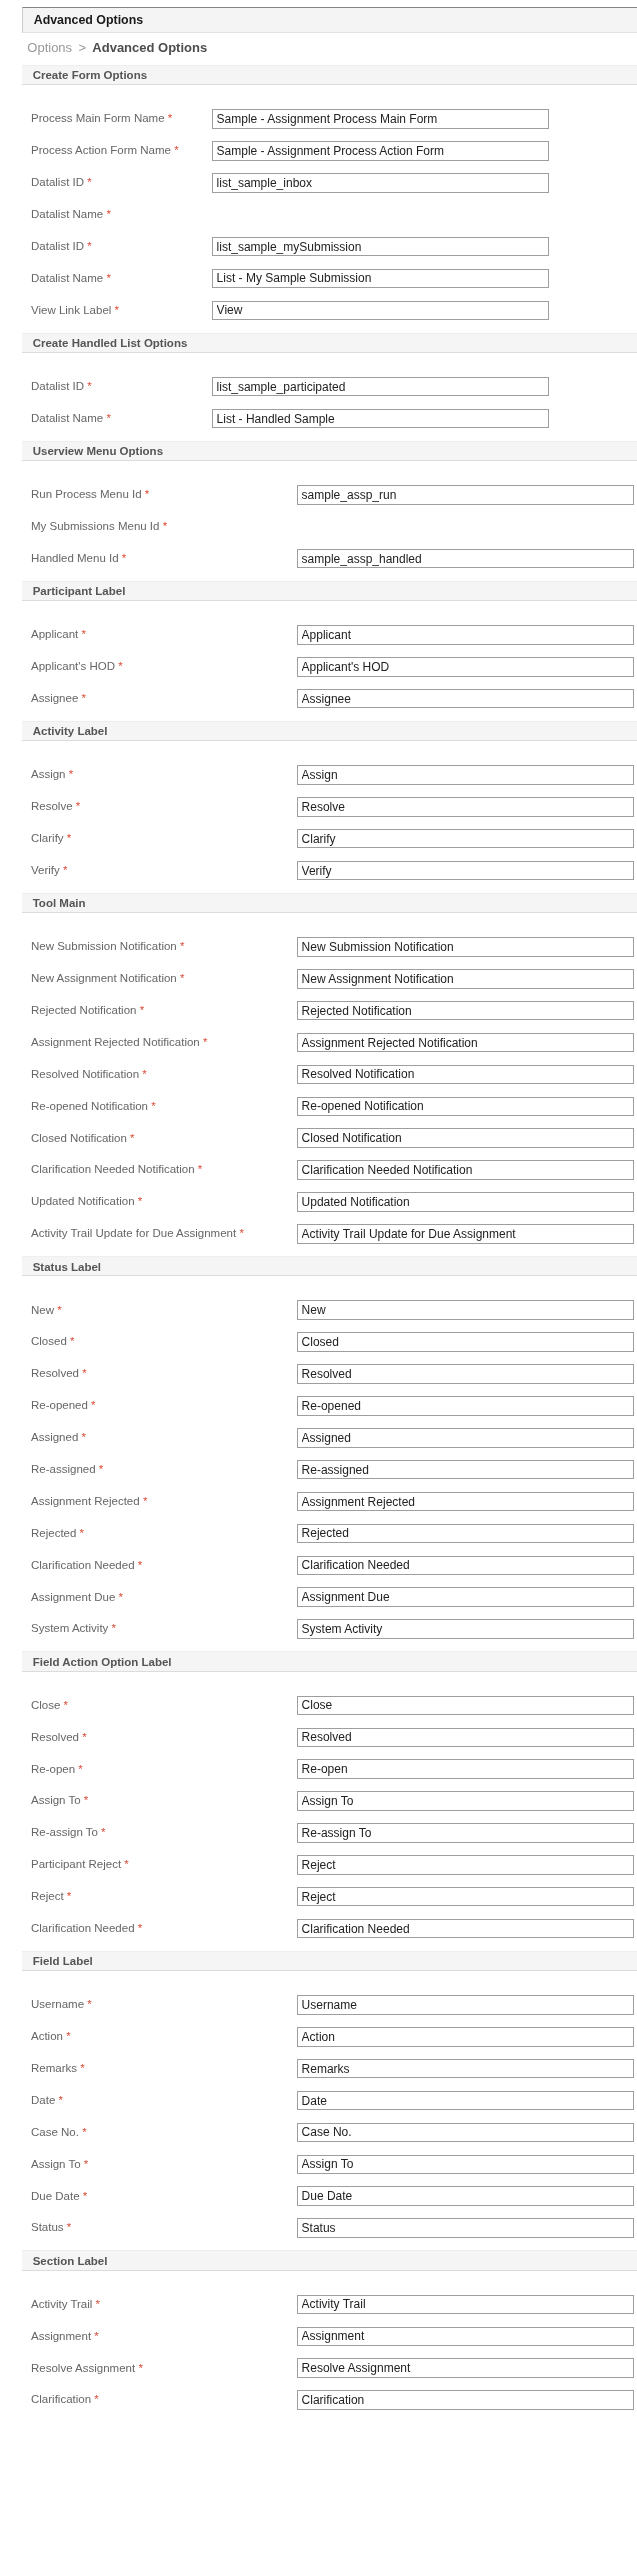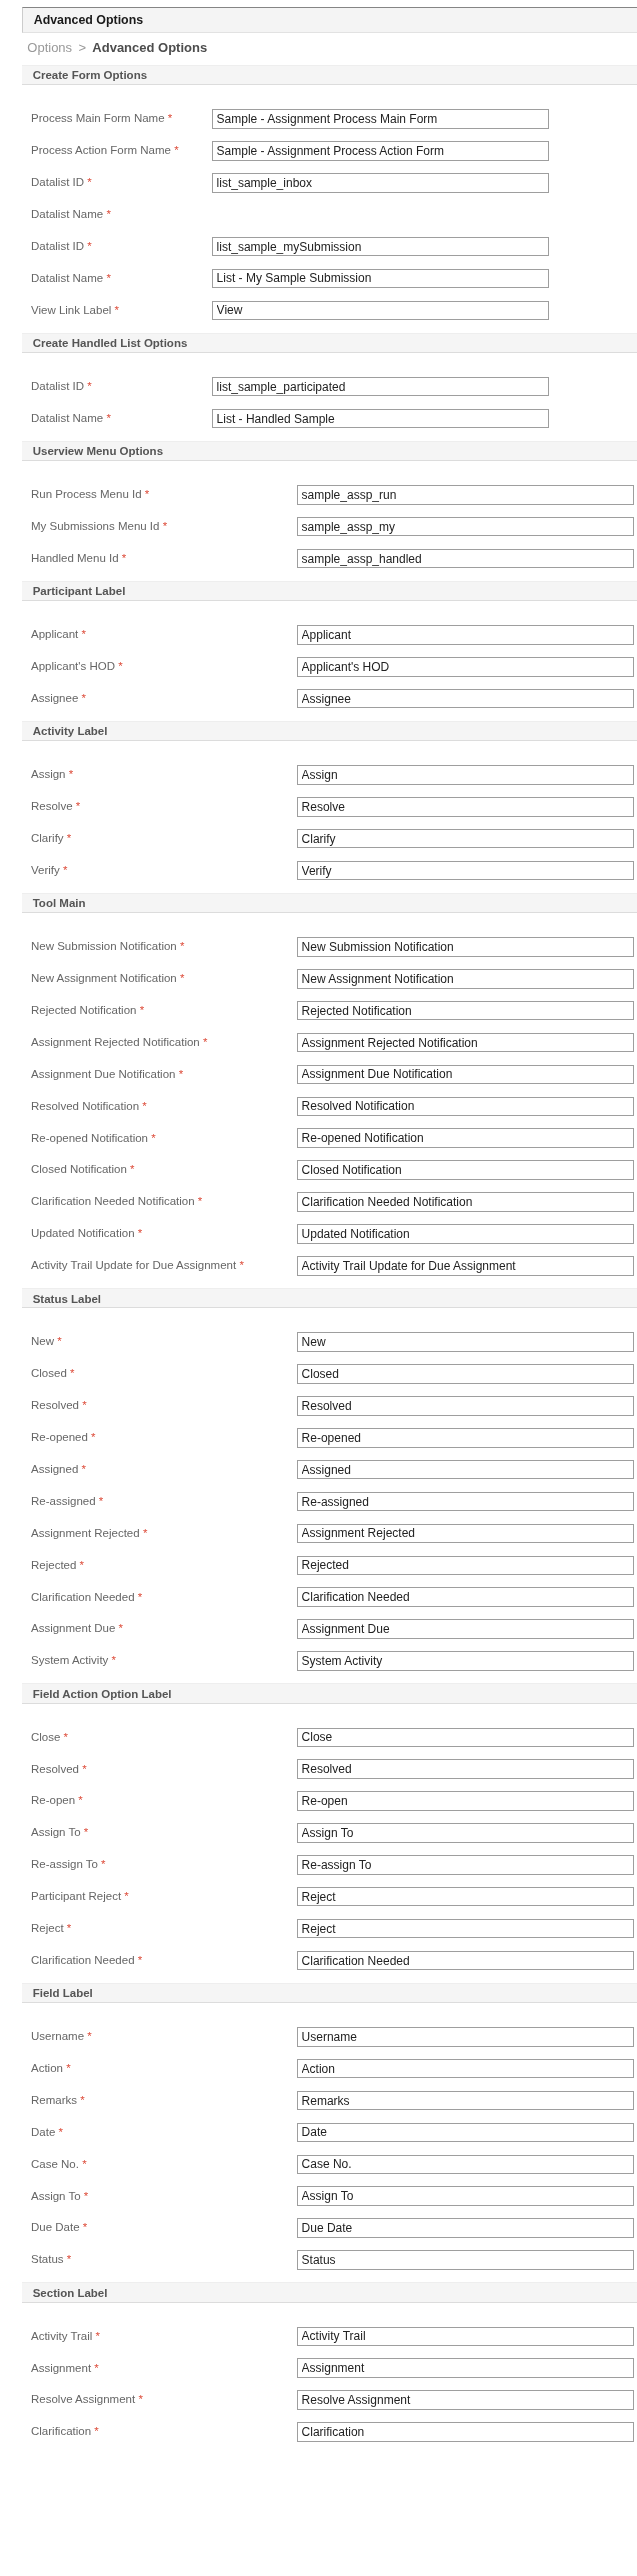--- a/index.html
+++ b/index.html
@@ -116,21 +116,20 @@
         <label><span>Datalist Name</span> <span class="req">*</span></label>
         <input type="text" value="List - Handled Sample" style="">
       </div>
       <div class="section-bar">Userview Menu Options</div>
       <div class="row wide">
         <label><span>Run Process Menu Id</span> <span class="req">*</span></label>
         <input type="text" value="sample_assp_run" style="">
       </div>
       <div class="row wide">
         <label><span>My Submissions Menu Id</span> <span class="req">*</span></label>
-        <input type="text" value="sample_assp_my" style="">
       </div>
       <div class="row wide">
         <label><span>Handled Menu Id</span> <span class="req">*</span></label>
         <input type="text" value="sample_assp_handled" style="">
       </div>
       <div class="section-bar">Participant Label</div>
       <div class="row wide">
         <label><span>Applicant</span> <span class="req">*</span></label>
         <input type="text" value="Applicant" style="">
       </div>
@@ -170,24 +169,20 @@
       </div>
       <div class="row wide">
         <label><span>Rejected Notification</span> <span class="req">*</span></label>
         <input type="text" value="Rejected Notification" style="">
       </div>
       <div class="row wide">
         <label><span>Assignment Rejected Notification</span> <span class="req">*</span></label>
         <input type="text" value="Assignment Rejected Notification" style="">
       </div>
       <div class="row wide">
-        <label><span>Assignment Due Notification</span> <span class="req">*</span></label>
-        <input type="text" value="Assignment Due Notification" style="">
-      </div>
-      <div class="row wide">
         <label><span>Resolved Notification</span> <span class="req">*</span></label>
         <input type="text" value="Resolved Notification" style="">
       </div>
       <div class="row wide">
         <label><span>Re-opened Notification</span> <span class="req">*</span></label>
         <input type="text" value="Re-opened Notification" style="">
       </div>
       <div class="row wide">
         <label><span>Closed Notification</span> <span class="req">*</span></label>
         <input type="text" value="Closed Notification" style="">

